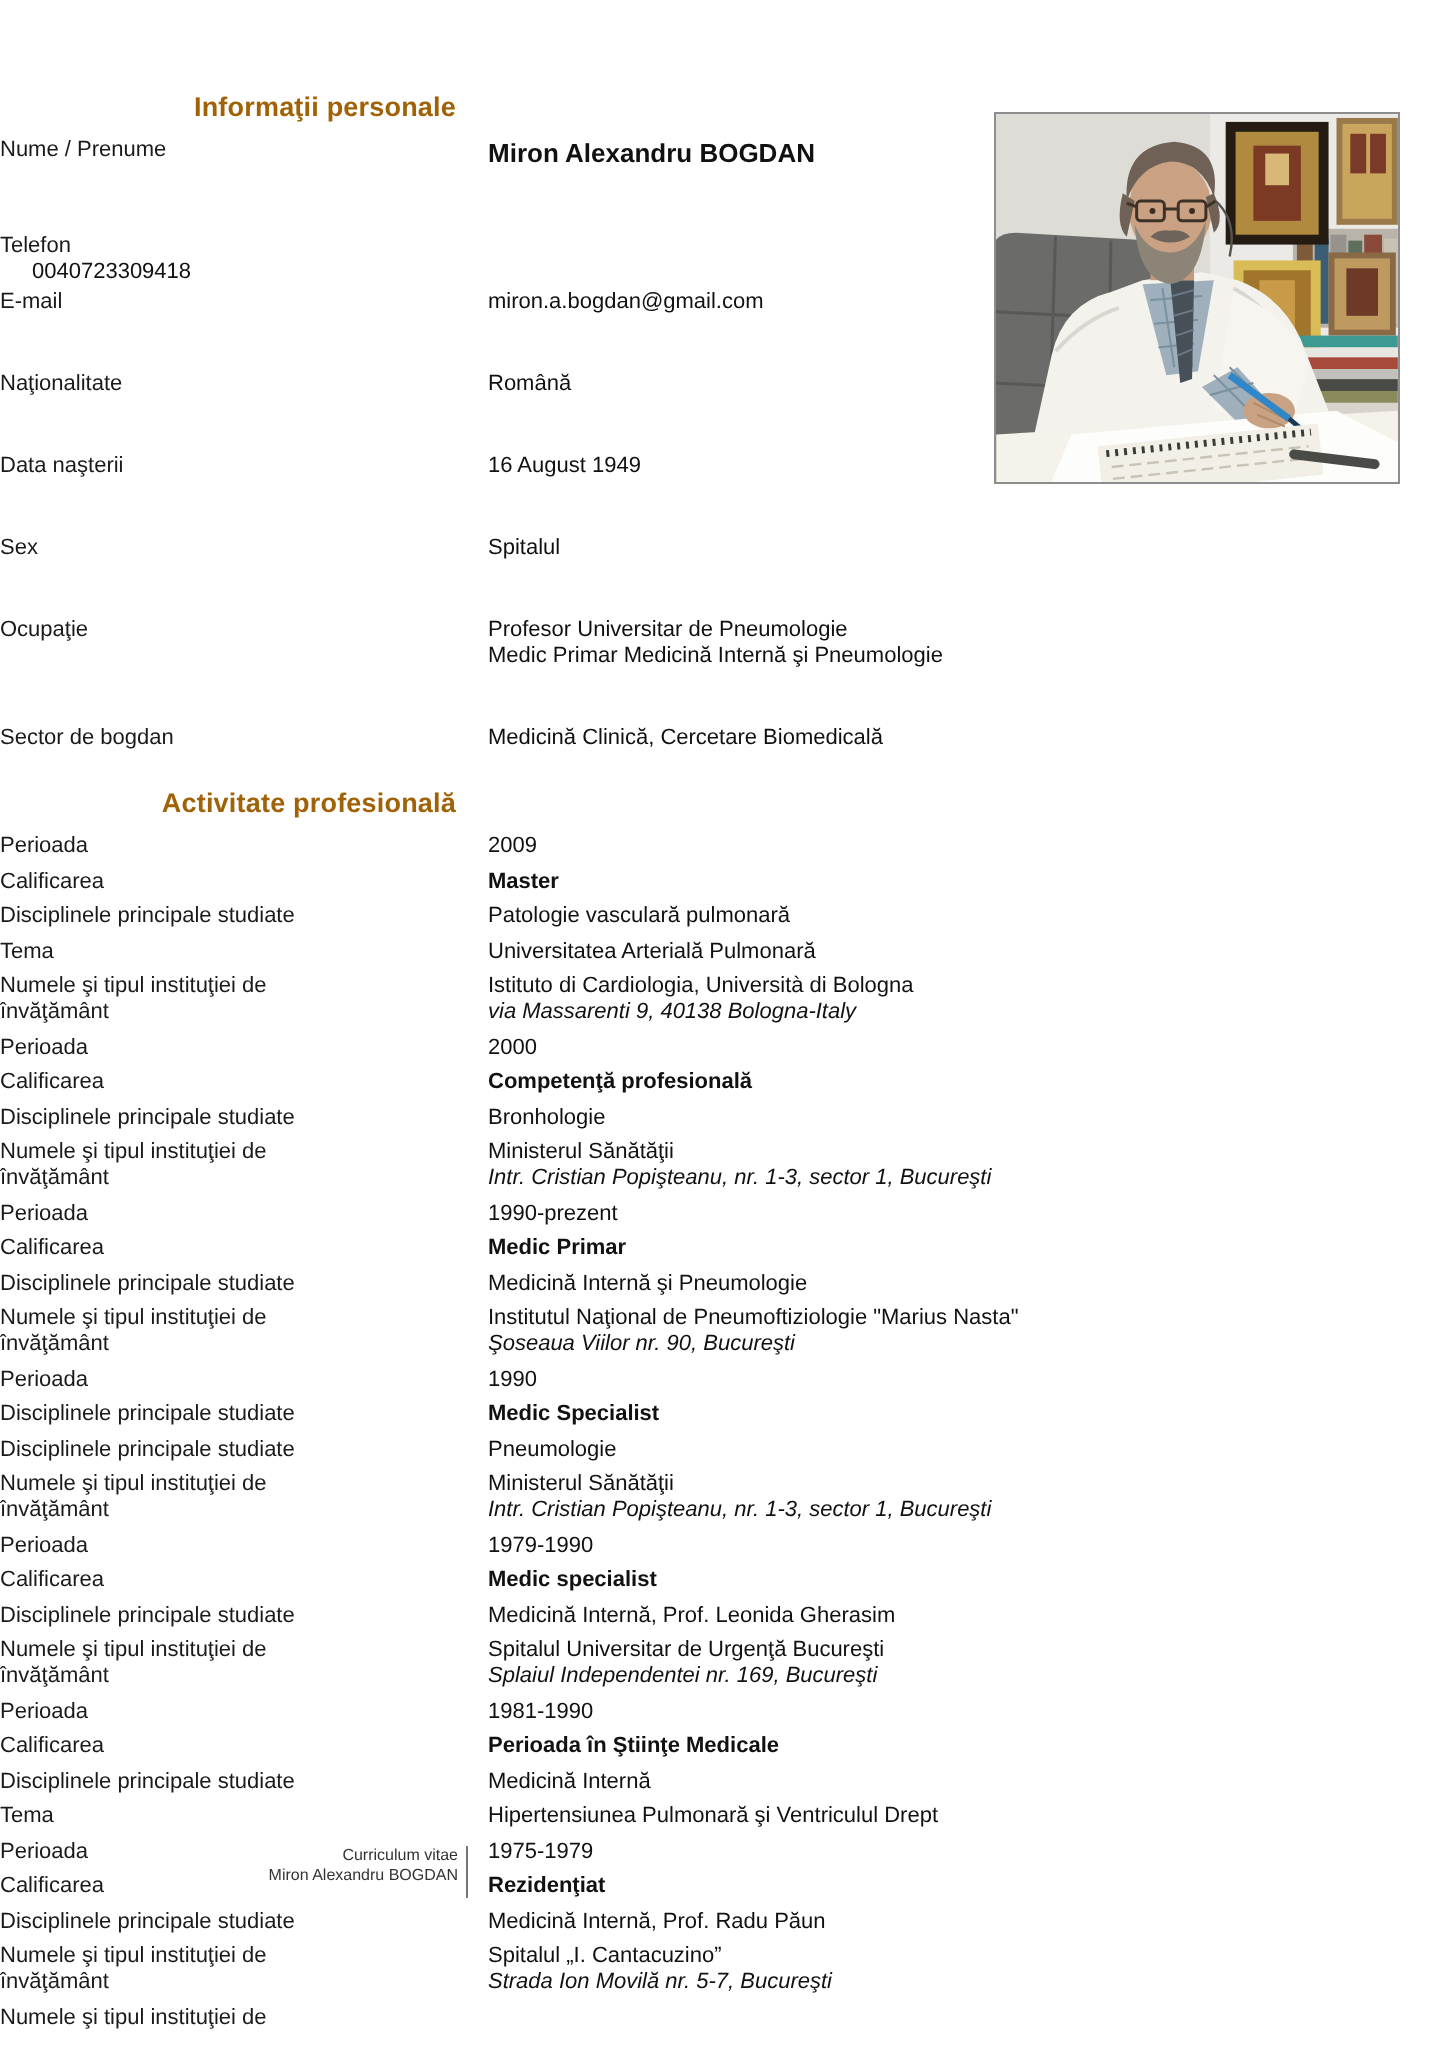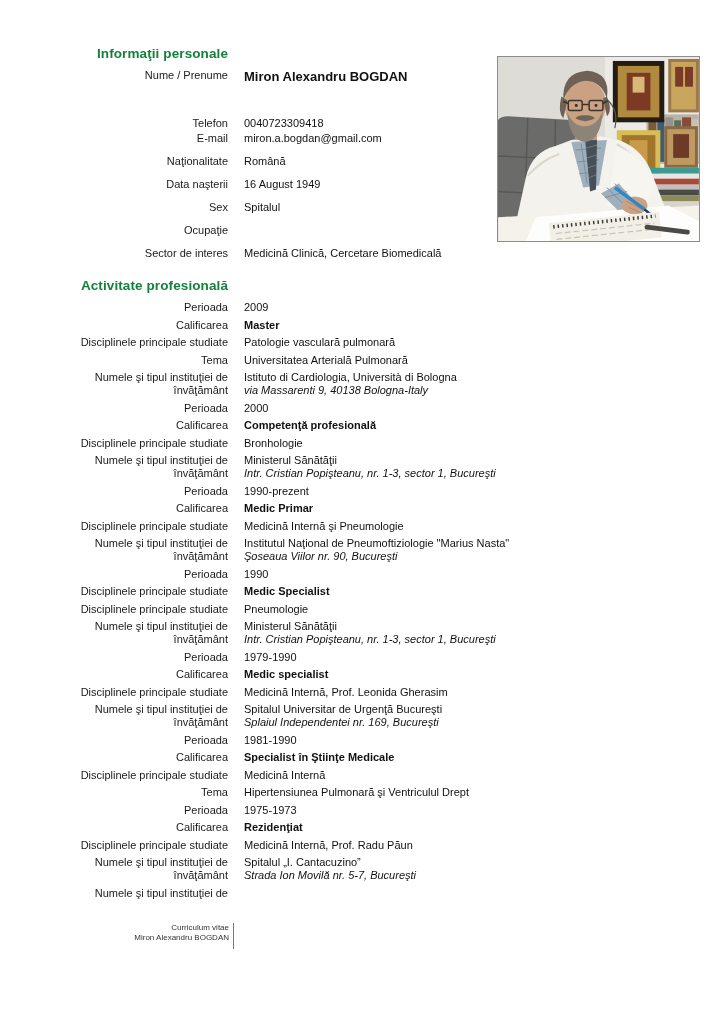--- a/index.html
+++ b/index.html
@@ -9,38 +9,38 @@
     background:#ffffff;
     font-family:"Liberation Sans","DejaVu Sans",sans-serif;
     font-size:11px;color:#111;
     overflow:hidden;
     margin:0 auto;
   }
   .content{padding-top:46px;}
   .section-heading{
     width:228px;text-align:right;
     font-size:13.5px;font-weight:700;line-height:16px;
-    margin:0 0 7px 0;color:#15803d;
+    margin:0 0 7px 0;color:#a16207;
     letter-spacing:.1px;
   }
   .section-heading.later{margin-top:18px;}
   .row{display:flex;margin-top:4.5px;}
   .row .label{
-    flex:none;width:228px;text-align:right;
+    flex:none;width:228px;text-align:left;
     white-space:pre-line;line-height:13px;color:#1a1a1a;
   }
   .row .vals{margin-left:16px;max-width:450px;}
   .val{display:block;line-height:13px;color:#111;}
   .val.bold{font-weight:700;text-align:right;}
   .val.italic{font-style:italic;}
   .val.name{font-weight:700;font-size:13px;line-height:16px;}
   .gap-first{margin-top:0;}
   .gap-tight{margin-top:2px;}
-  .gap-large{margin-top:10px;}
-  .gap-xlarge{margin-top:32px;}
+  .gap-large{margin-top:28px;}
+  .gap-xlarge{margin-top:32px;flex-direction:column;}
   .photo{
     position:absolute;left:497px;top:56px;
     width:203px;height:186px;
     border:1px solid #8d8d8d;box-sizing:border-box;
     background:#dddcd6;
   }
   .photo svg{display:block;width:100%;height:100%;}
   .footer{
     position:absolute;left:0;top:923px;
     width:229px;
@@ -89,23 +89,27 @@
         </div>
       </div>
       <div class="row gap-large">
         <div class="label">Sex</div>
         <div class="vals">
           <span class="val">Spitalul</span>
         </div>
       </div>
       <div class="row gap-large">
         <div class="label">Ocupaţie</div>
-      </div>
-      <div class="row gap-large">
-        <div class="label">Sector de interes</div>
+        <div class="vals">
+          <span class="val">Profesor Universitar de Pneumologie</span>
+          <span class="val">Medic Primar Medicină Internă şi Pneumologie</span>
+        </div>
+      </div>
+      <div class="row gap-large">
+        <div class="label">Sector de bogdan</div>
         <div class="vals">
           <span class="val">Medicină Clinică, Cercetare Biomedicală</span>
         </div>
       </div>
       <div class="section-heading later">Activitate profesională</div>
       <div class="row gap-first">
         <div class="label">Perioada</div>
         <div class="vals">
           <span class="val">2009</span>
         </div>
@@ -242,39 +246,39 @@
       </div>
       <div class="row">
         <div class="label">Perioada</div>
         <div class="vals">
           <span class="val">1981-1990</span>
         </div>
       </div>
       <div class="row">
         <div class="label">Calificarea</div>
         <div class="vals">
-          <span class="val bold">Specialist în Ştiinţe Medicale</span>
+          <span class="val bold">Perioada în Ştiinţe Medicale</span>
         </div>
       </div>
       <div class="row">
         <div class="label">Disciplinele principale studiate</div>
         <div class="vals">
           <span class="val">Medicină Internă</span>
         </div>
       </div>
       <div class="row">
         <div class="label">Tema</div>
         <div class="vals">
           <span class="val">Hipertensiunea Pulmonară şi Ventriculul Drept</span>
         </div>
       </div>
       <div class="row">
         <div class="label">Perioada</div>
         <div class="vals">
-          <span class="val">1975-1973</span>
+          <span class="val">1975-1979</span>
         </div>
       </div>
       <div class="row">
         <div class="label">Calificarea</div>
         <div class="vals">
           <span class="val bold">Rezidenţiat</span>
         </div>
       </div>
       <div class="row">
         <div class="label">Disciplinele principale studiate</div>

